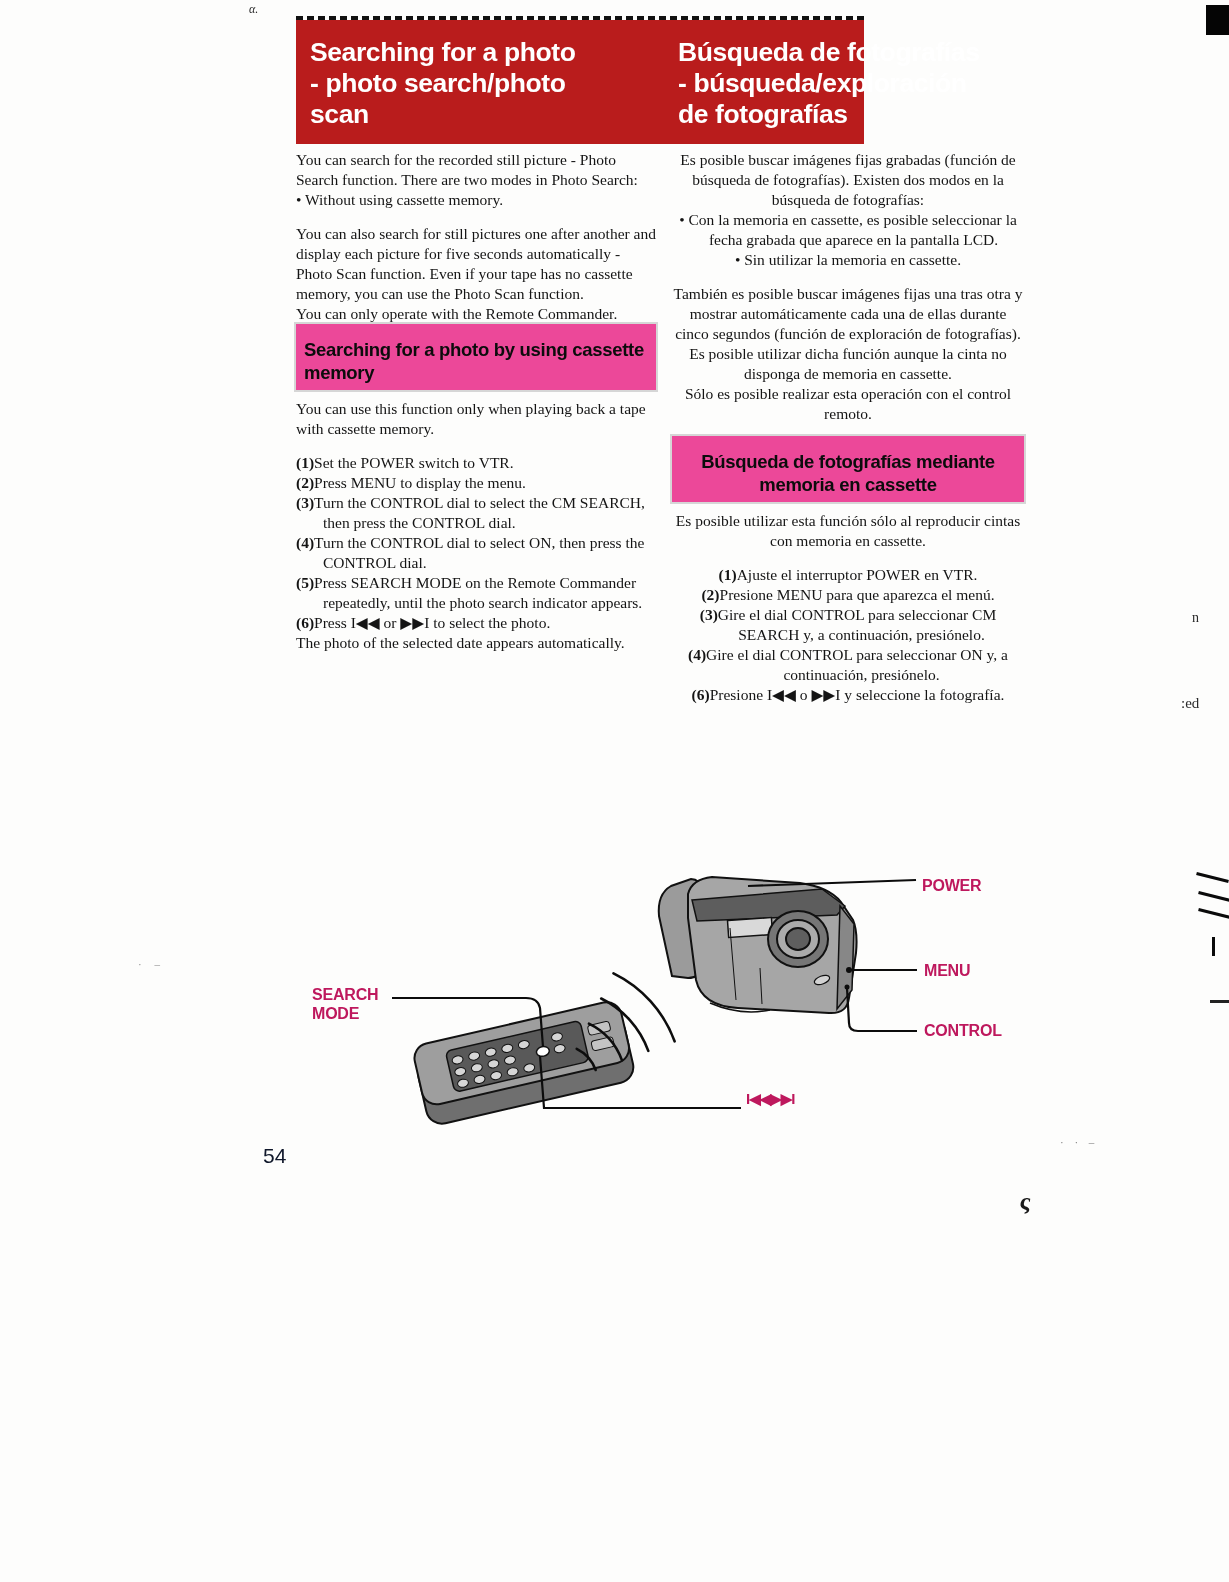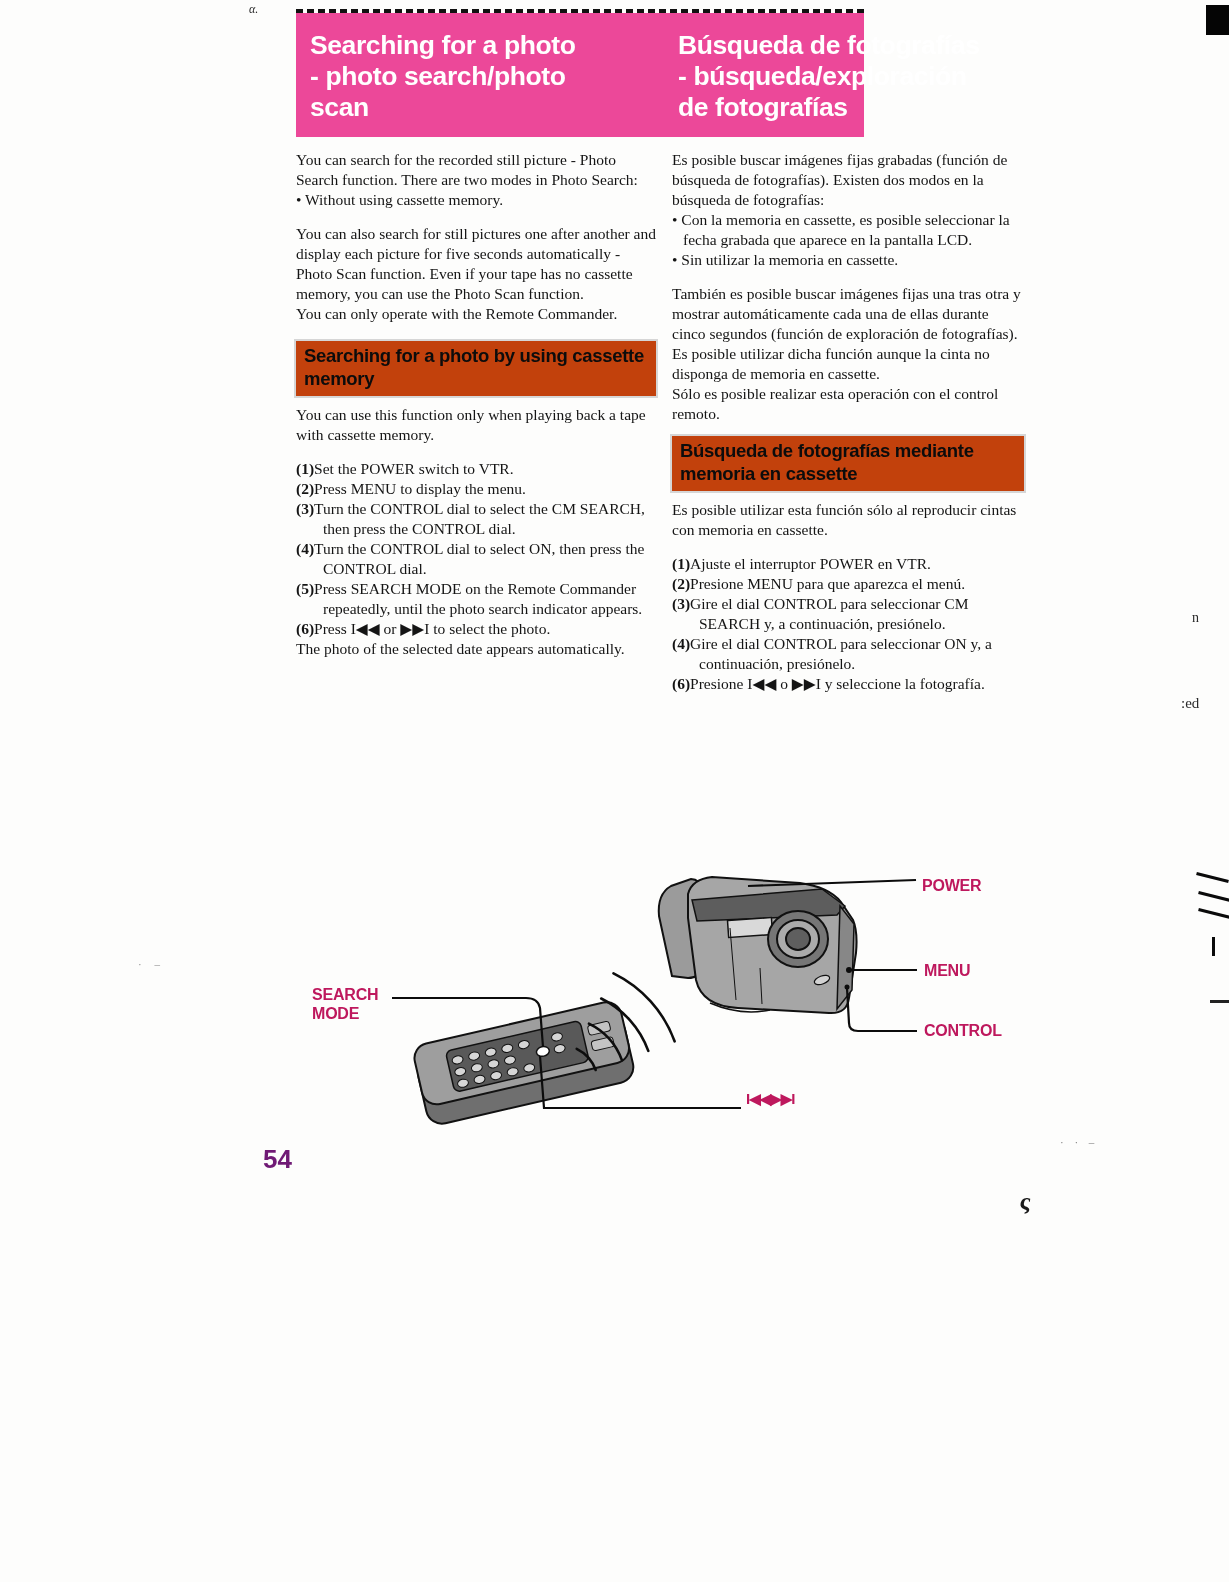--- a/index.html
+++ b/index.html
@@ -14,60 +14,60 @@
   .edge-n{left:1192px;top:610px;font-size:14px;}
   .edge-ed{left:1181px;top:695px;font-size:15px;}
   .diag-dash{position:absolute;width:33px;height:0;border-top:3.5px solid #0a0a0a;transform:rotate(14deg);}
   .vtick{position:absolute;left:1212px;top:937px;width:2.5px;height:19px;background:#0a0a0a;}
   .hdash{position:absolute;left:1210px;top:1000px;width:19px;height:3px;background:#222;}
   .squiggle{left:1020px;top:1188px;font-size:24px;font-weight:bold;transform:rotate(8deg);color:#1a1a1a;}
   .mid-dots{left:1060px;top:1136px;font-size:11px;color:#777;letter-spacing:4px;}
   .left-dots{left:138px;top:958px;font-size:11px;color:#888;letter-spacing:5px;}
 
   
-  .title-box{position:absolute;left:296px;top:13px;width:568px;height:124px;background:#ec4899;}
+  .title-box{position:absolute;left:296px;top:20px;width:568px;height:124px;background:#b91c1c;}
   .title-box::before{content:"";position:absolute;left:0;top:-4px;width:100%;height:4px;
       background:repeating-linear-gradient(90deg,#111 0 7px,transparent 7px 11px);}
   .title-box h1{position:absolute;margin:0;color:#ffffff;
       font-family:"Liberation Sans", sans-serif;font-weight:bold;
       font-size:26.5px;line-height:31px;letter-spacing:-0.4px;}
   .t-en{left:14px;top:17px;width:350px;}
   .t-es{left:382px;top:17px;width:330px;}
 
   
   .col{position:absolute;top:150px;font-size:15.5px;line-height:20px;}
   .col-en{left:296px;width:360px;}
-  .col-es{left:672px;width:352px;}
+  .col-es{left:672px;width:352px;text-align:center;}
   .col p{margin:0;}
   .bullet{padding-left:11px;text-indent:-11px;}
   .mt-intro2{margin-top:14px !important;}
-  .sec{margin:17px 0 0 0;background:#c2410c;color:#0c0c0c;
+  .sec{margin:0 0 0 0;background:#ec4899;color:#0c0c0c;
        font-family:"Liberation Sans", sans-serif;font-weight:bold;
-       font-size:18.5px;line-height:23px;padding:3px 8px 6px 8px;letter-spacing:-0.3px;
+       font-size:18.5px;line-height:23px;padding:14px 8px 6px 8px;letter-spacing:-0.3px;
        box-shadow:0 0 0 2px #d6d6d6;}
   .col-es .sec{margin-top:12px;}
   .sec-intro{margin-top:9px !important;}
   .steps{margin-top:14px;}
   .step{padding-left:27px;text-indent:-27px;margin:0;}
   .step b{font-weight:bold;}
   .outro{margin-top:0;}
 
   
   .diagram{position:absolute;left:300px;top:858px;width:929px;height:285px;}
   .diagram svg{position:absolute;left:0;top:0;}
   .dlabel{position:absolute;font-family:"Liberation Sans", sans-serif;font-weight:bold;
           font-size:16px;line-height:19px;color:#be185d;letter-spacing:-0.2px;}
   .lab-power{left:622px;top:18px;}
   .lab-menu{left:624px;top:103px;}
   .lab-control{left:624px;top:163px;}
   .lab-search{left:12px;top:127px;}
   .lab-prevnext{left:446px;top:231px;font-size:15px;letter-spacing:-1px;}
 
   .pageno{position:absolute;left:263px;top:1144px;font-family:"Liberation Sans", sans-serif;
-          font-weight:bold;font-size:26px;color:#701a75;}
+          font-weight:normal;font-size:21px;color:#0f172a;}
 </style>
 </head>
 <body>
 
 <div class="page">
 
   <span class="art art-alpha">α.</span>
   <div class="corner-block"></div>
   <span class="art edge-n">n</span>
   <span class="art edge-ed">:ed</span>

